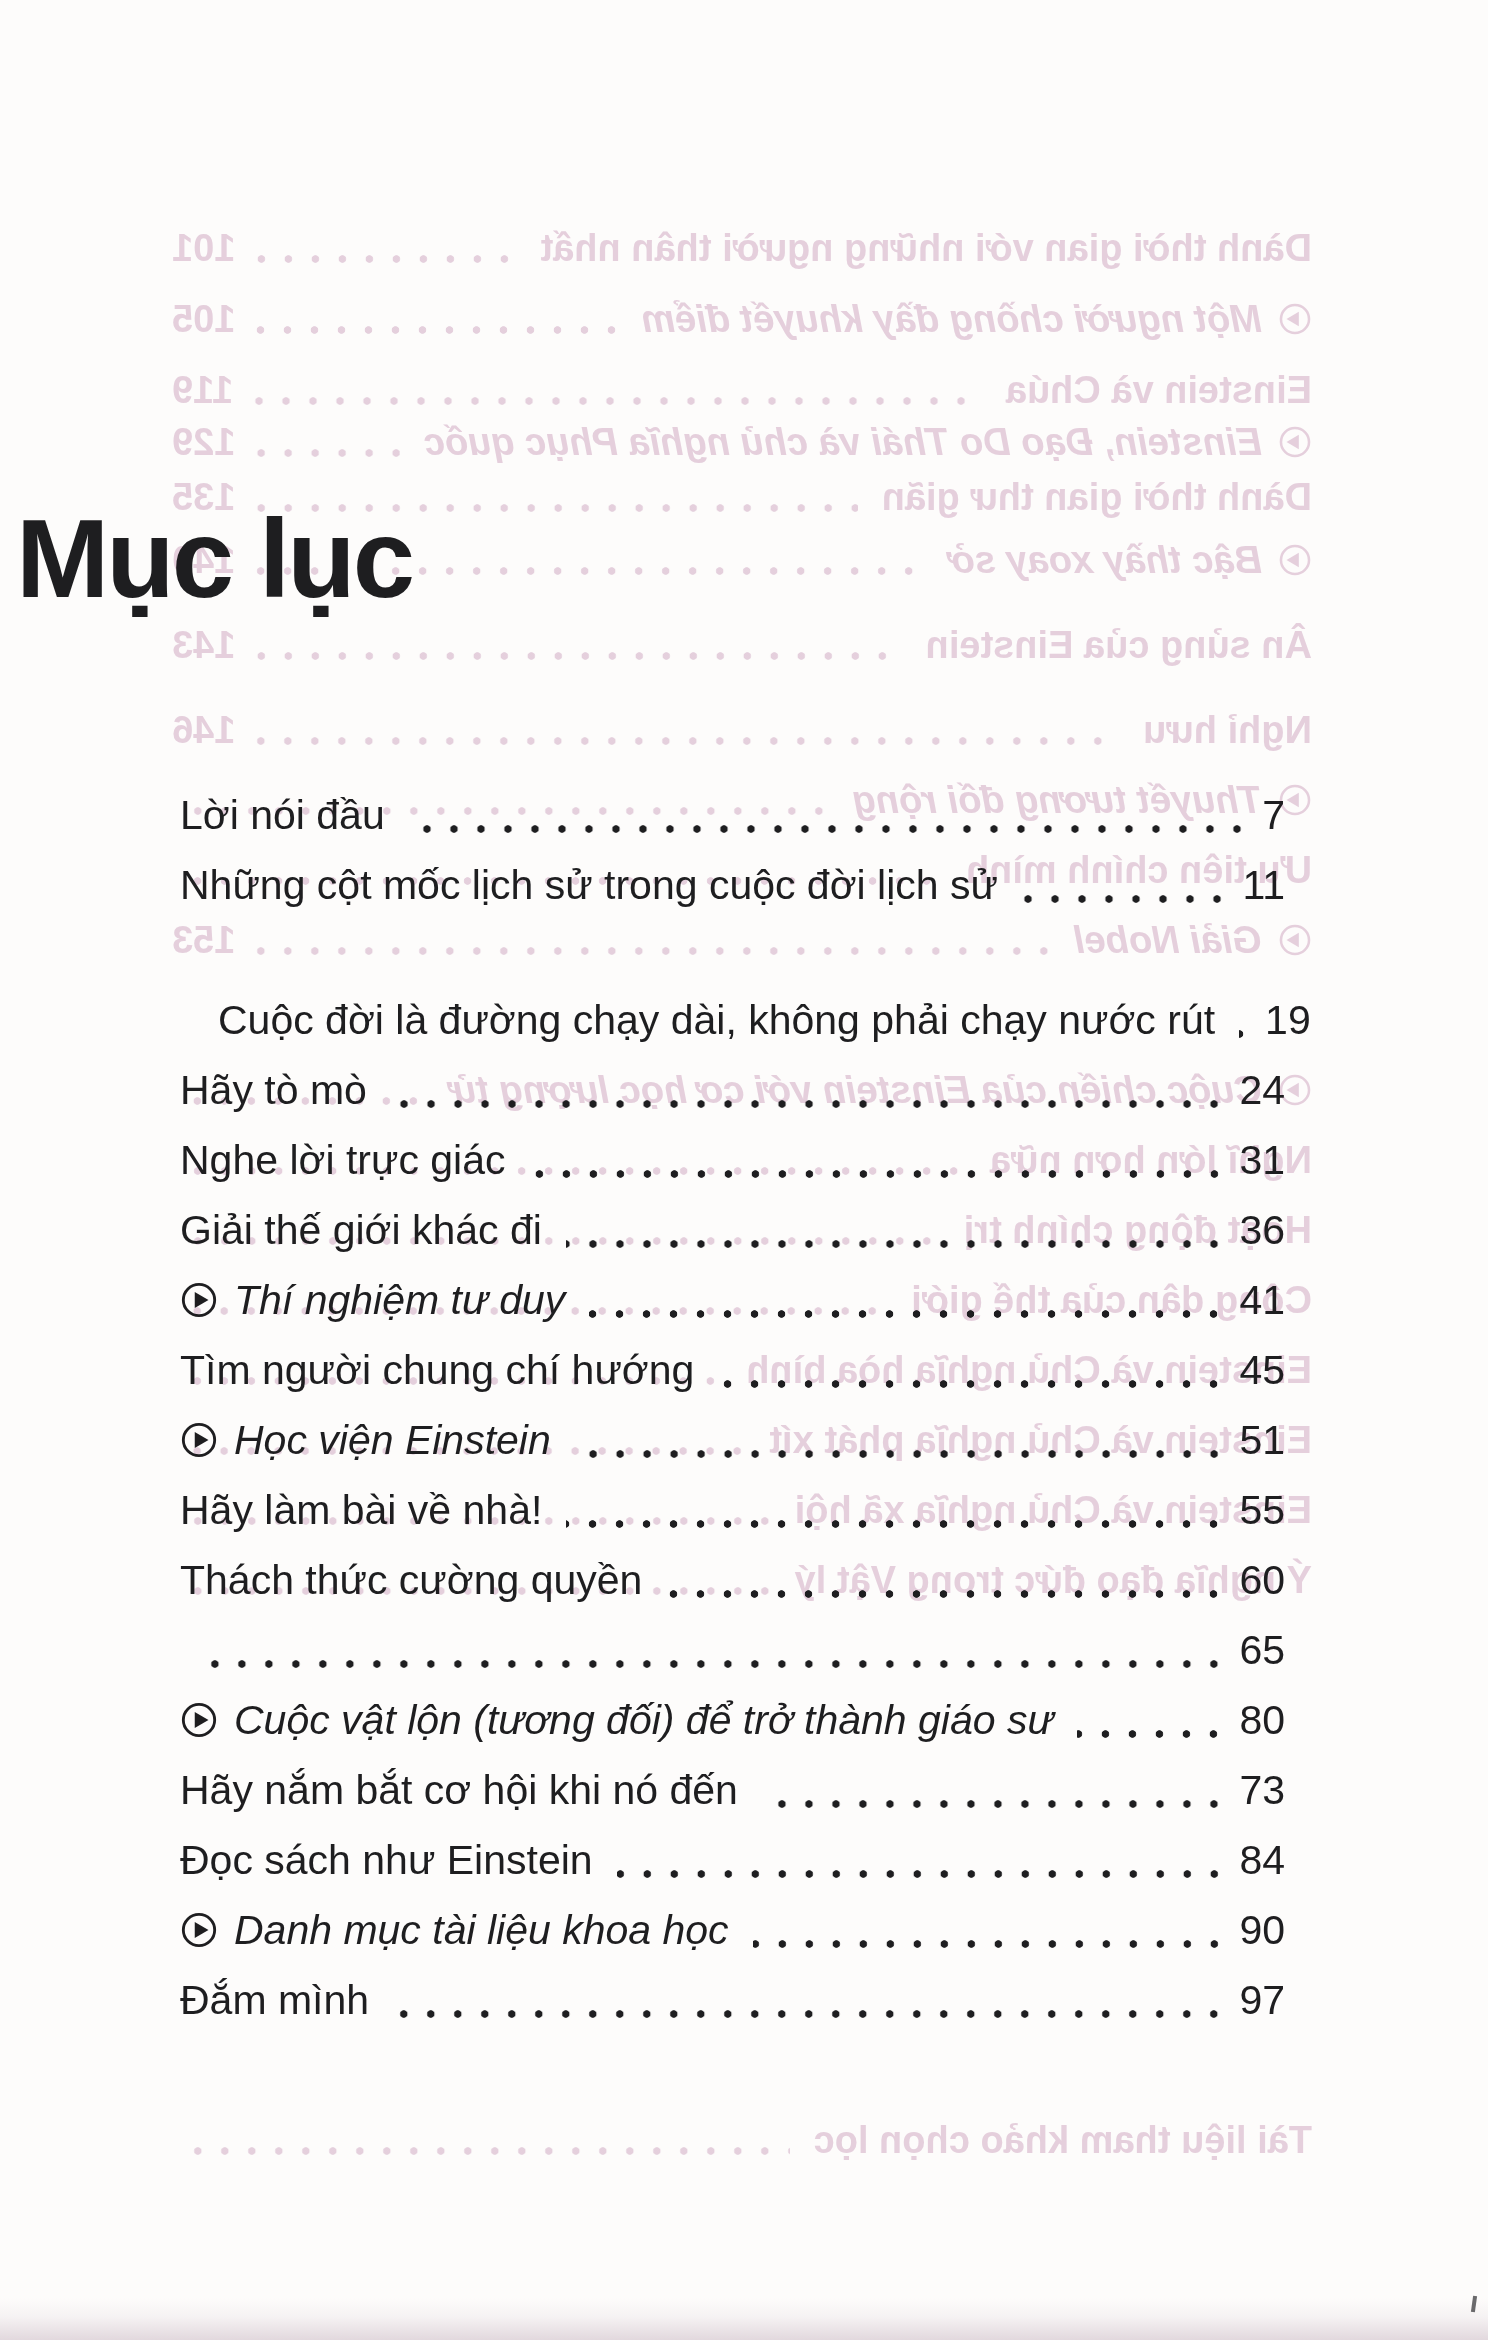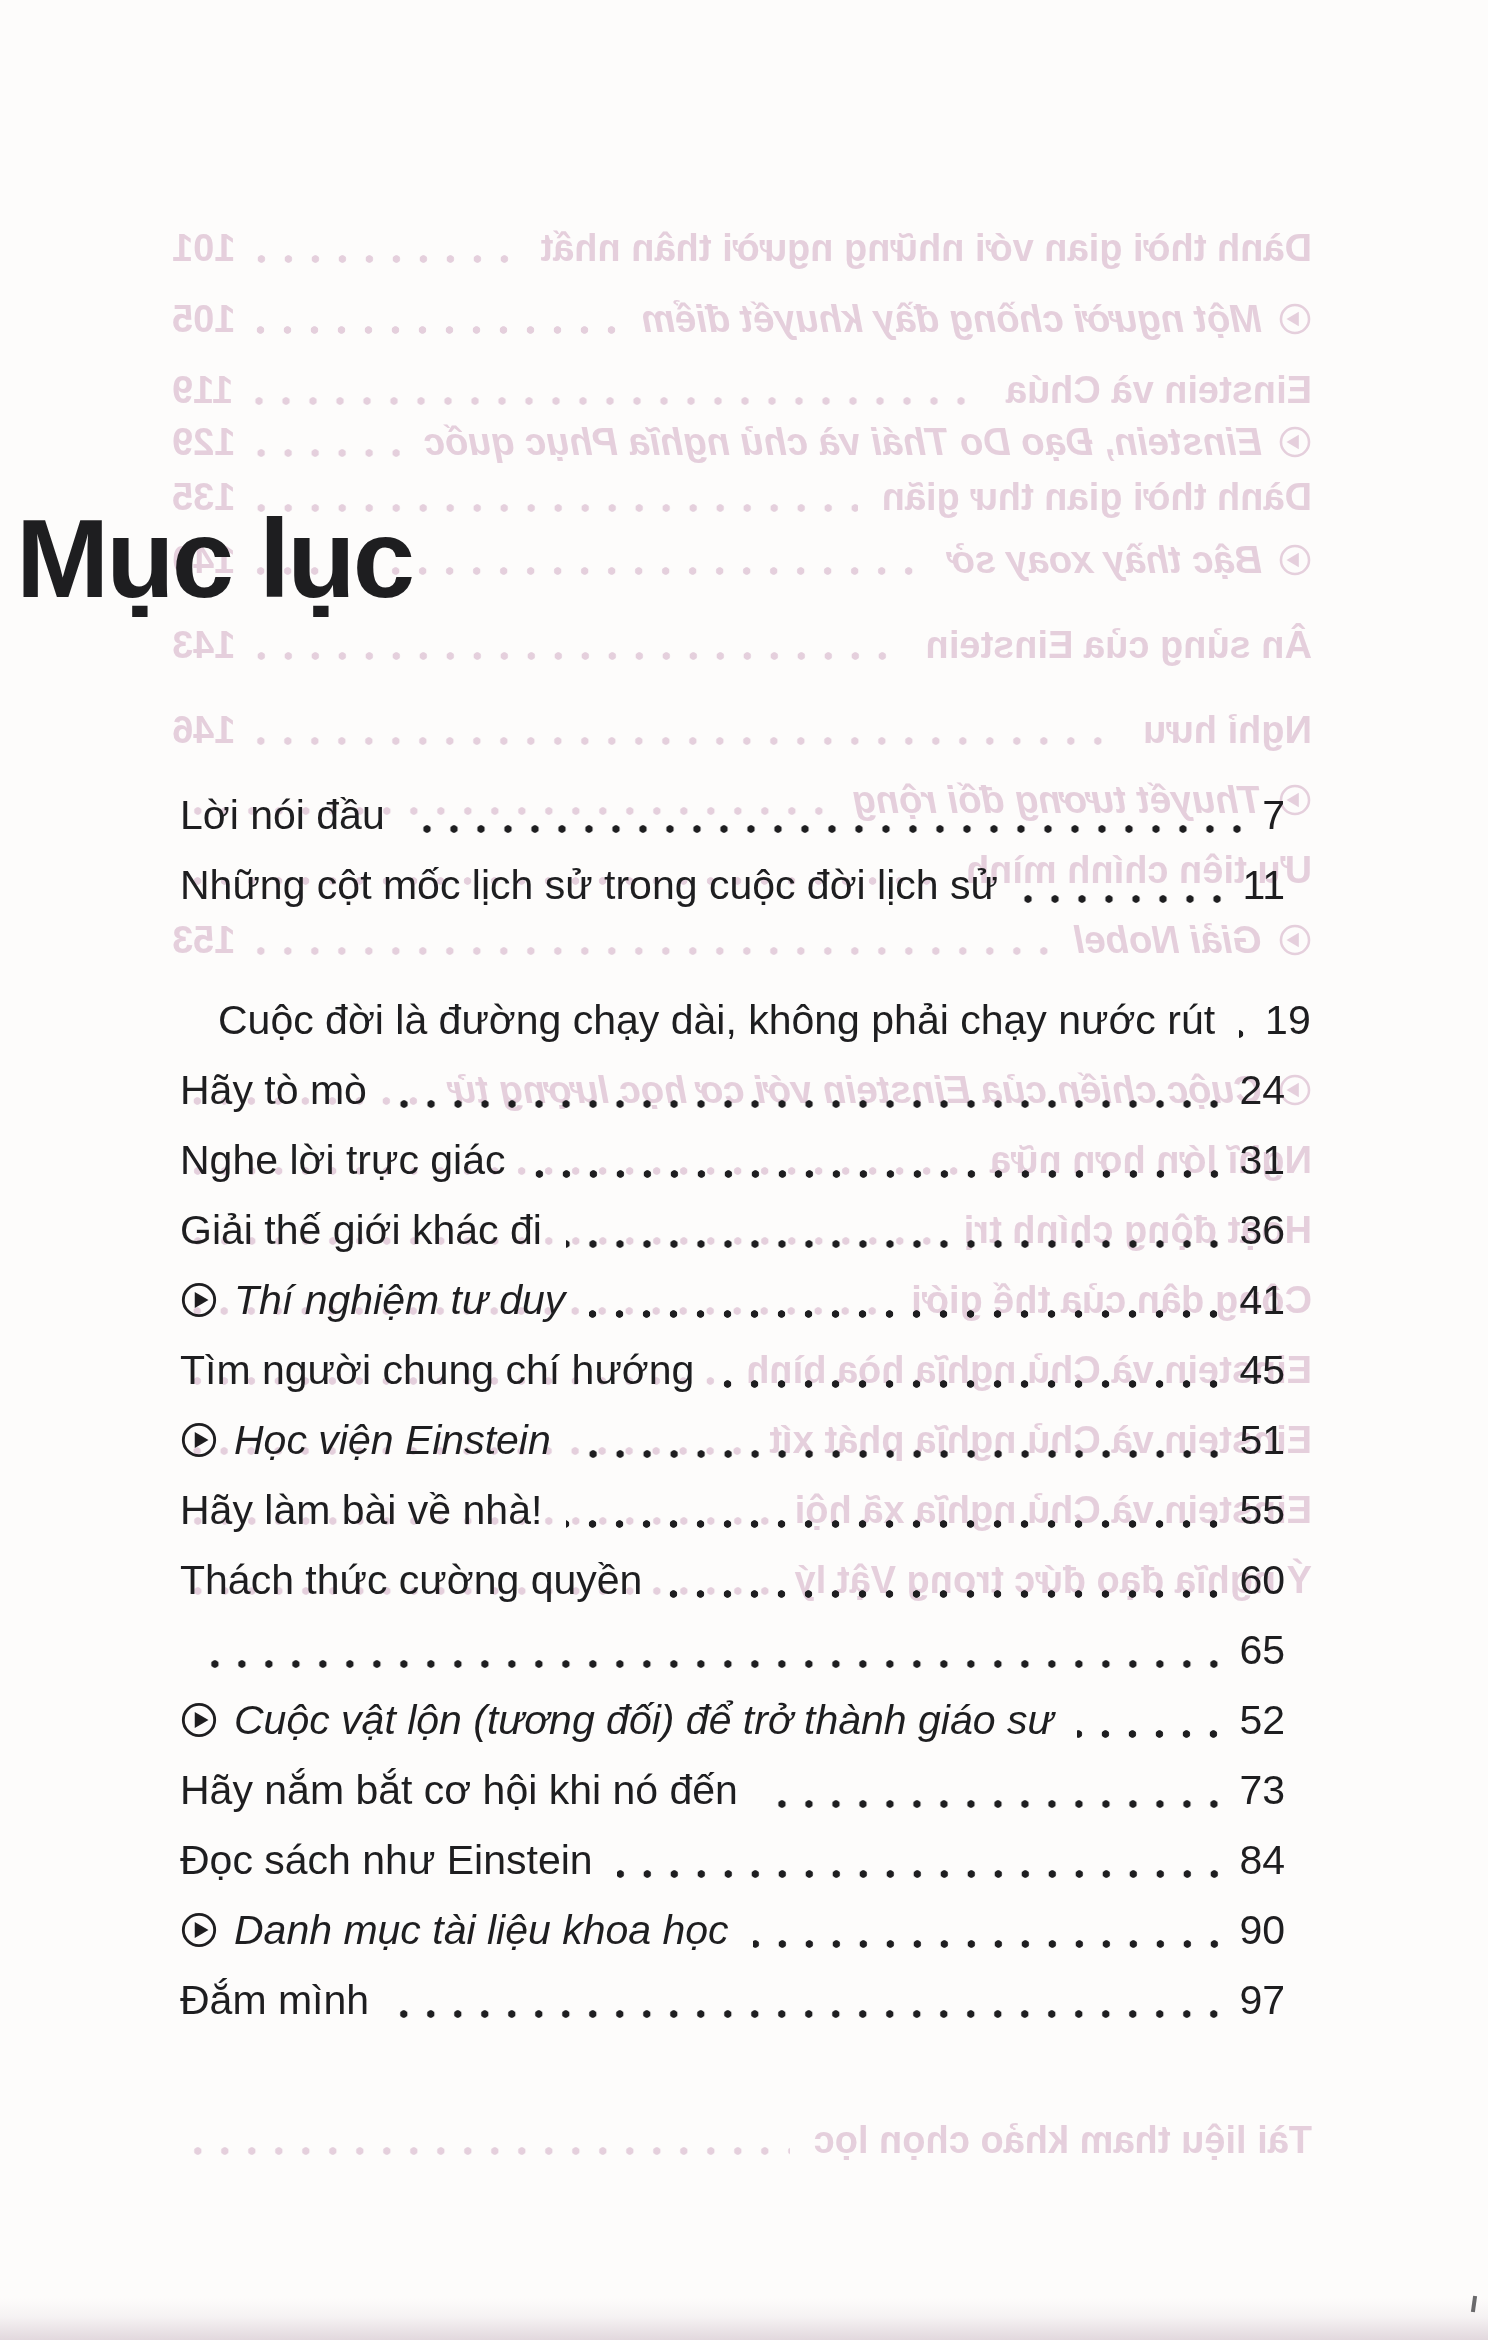--- a/index.html
+++ b/index.html
@@ -322,21 +322,21 @@
   </div>
       <div class="row special">
     <span class="icon">
       <svg viewBox="0 0 40 40" aria-hidden="true">
         <circle cx="20" cy="20" r="16.5" fill="none" stroke="currentColor" stroke-width="3"></circle>
         <path d="M15.5 11.5 L30 20 L15.5 28.5 Z" fill="currentColor"></path>
       </svg>
     </span>
     <span class="label">Cuộc vật lộn (tương đối) để trở thành giáo sư</span>
     <span class="leader"></span>
-    <span class="pagenum">52</span>
+    <span class="pagenum">80</span>
   </div>
       <div class="row">
 
     <span class="label">Hãy nắm bắt cơ hội khi nó đến</span>
     <span class="leader"></span>
     <span class="pagenum">73</span>
   </div>
       <div class="row">
 
     <span class="label">Đọc sách như Einstein</span>

